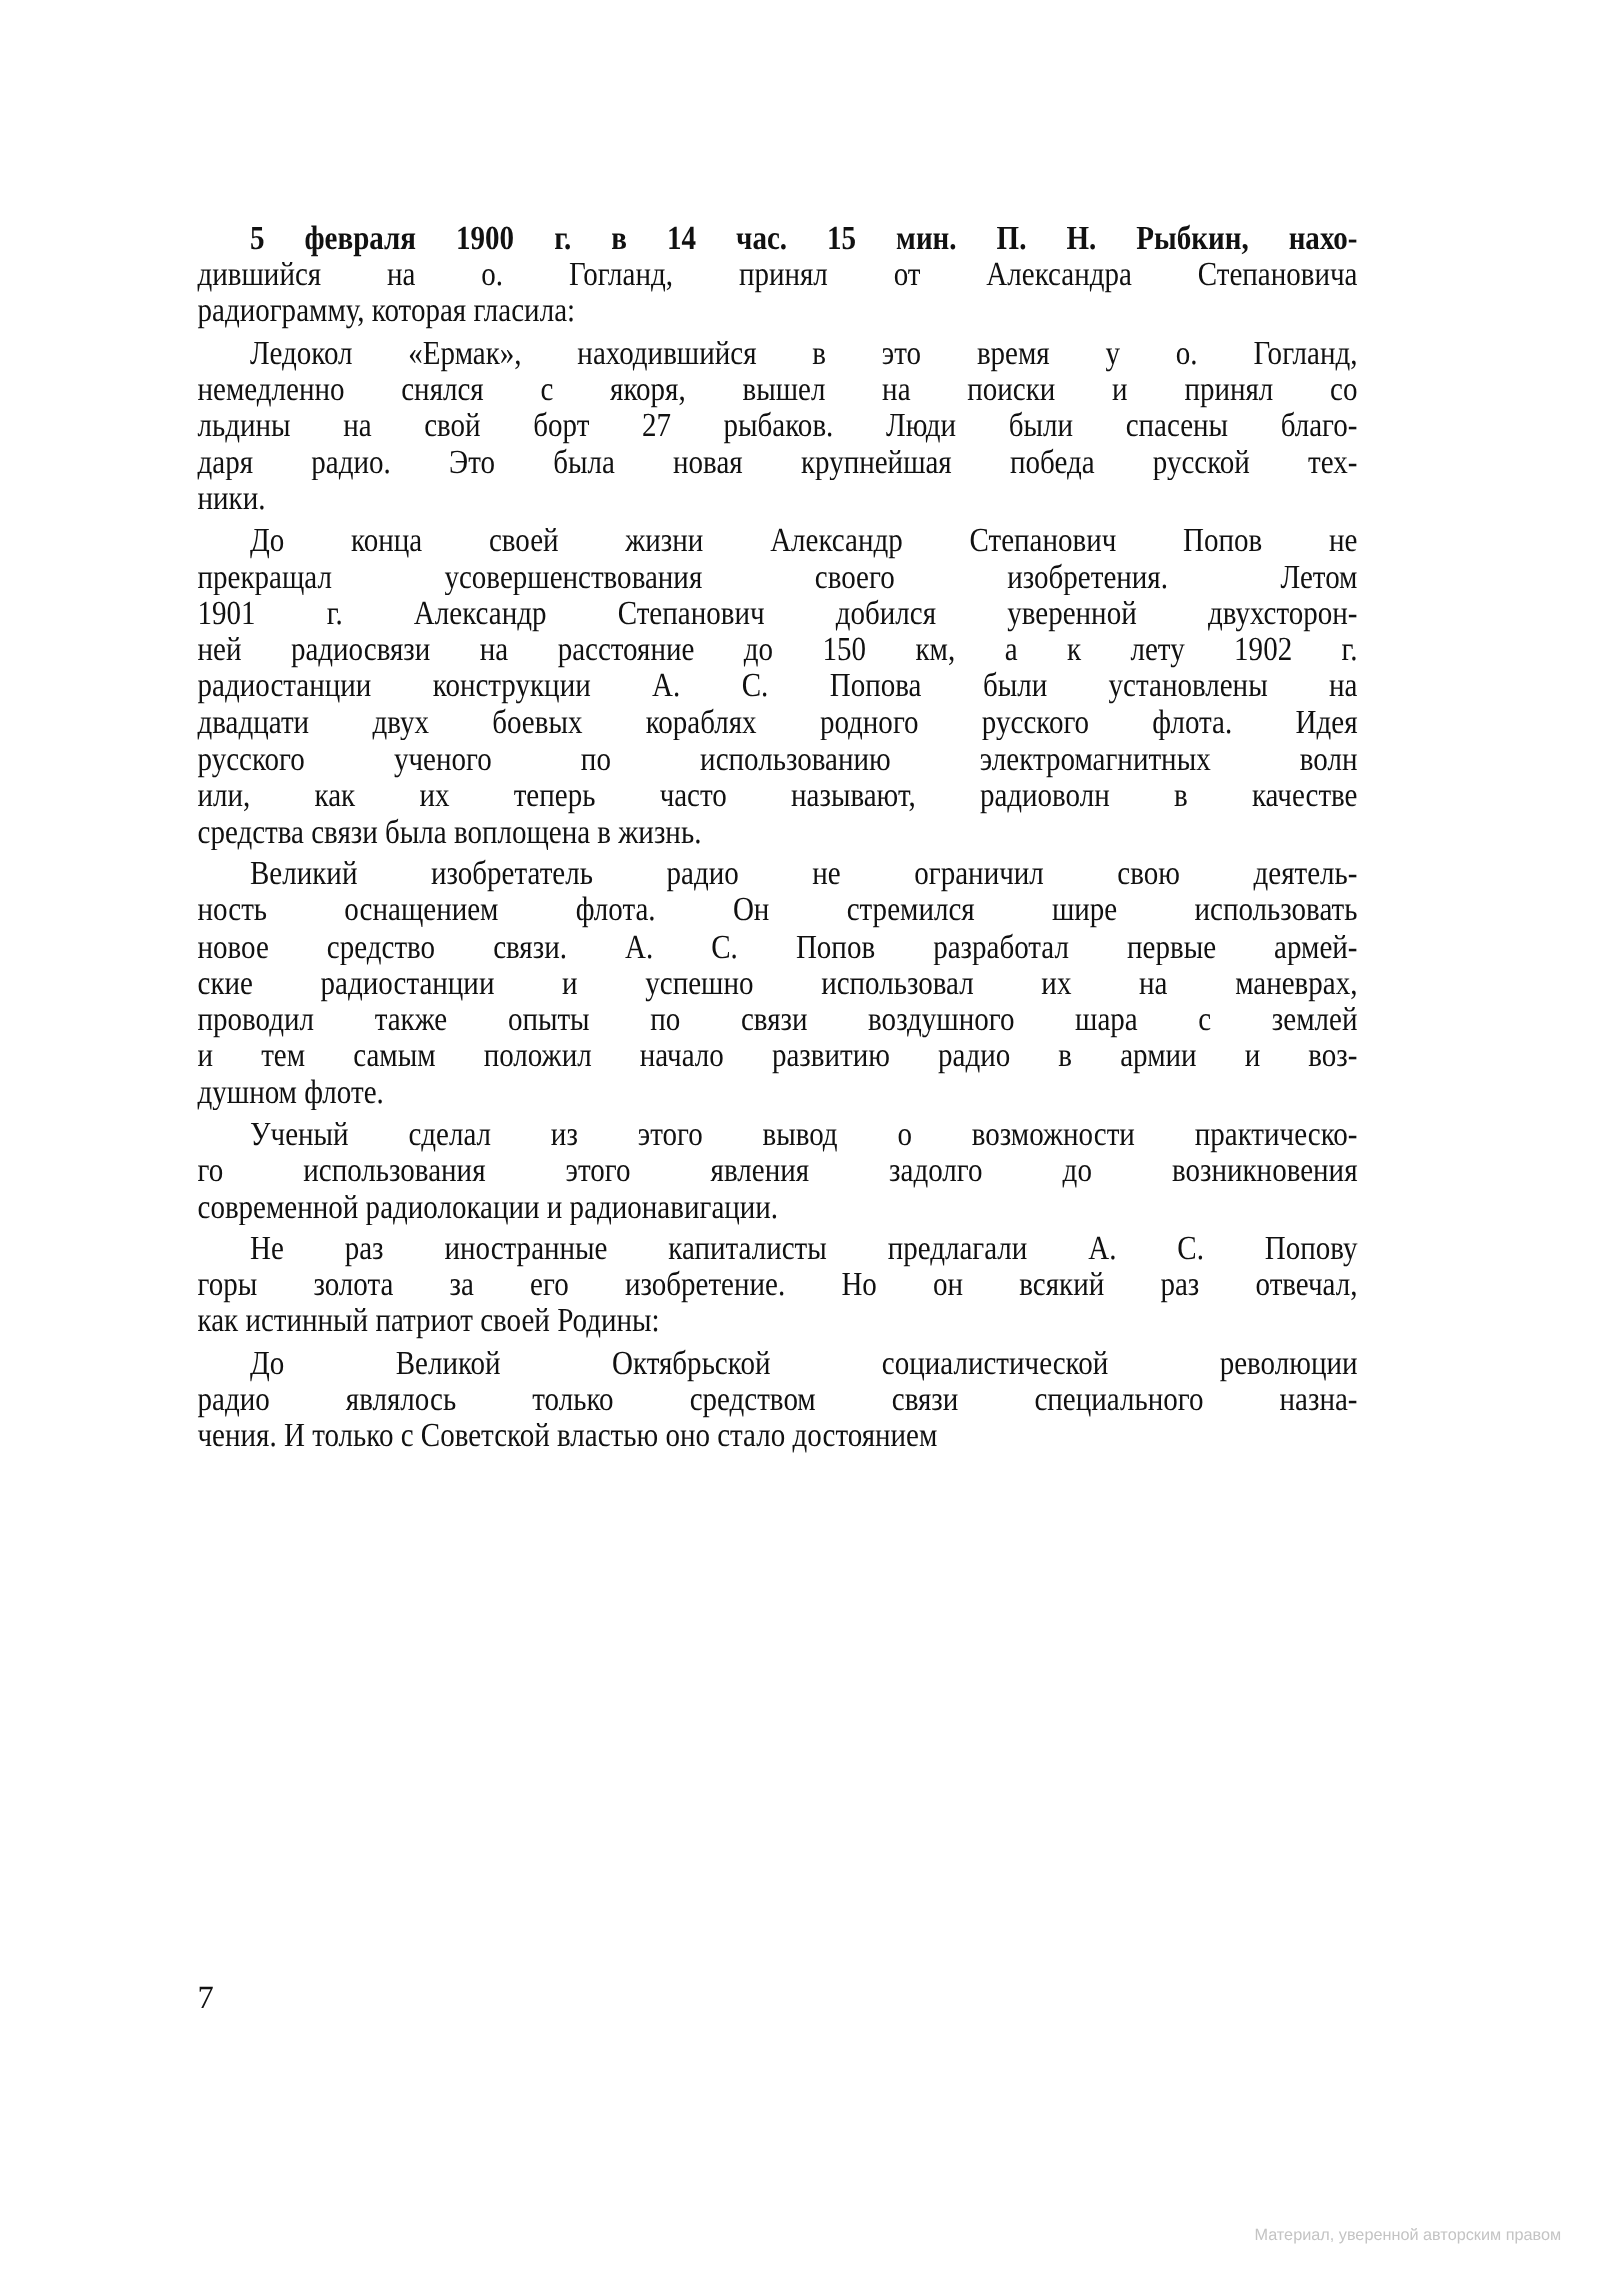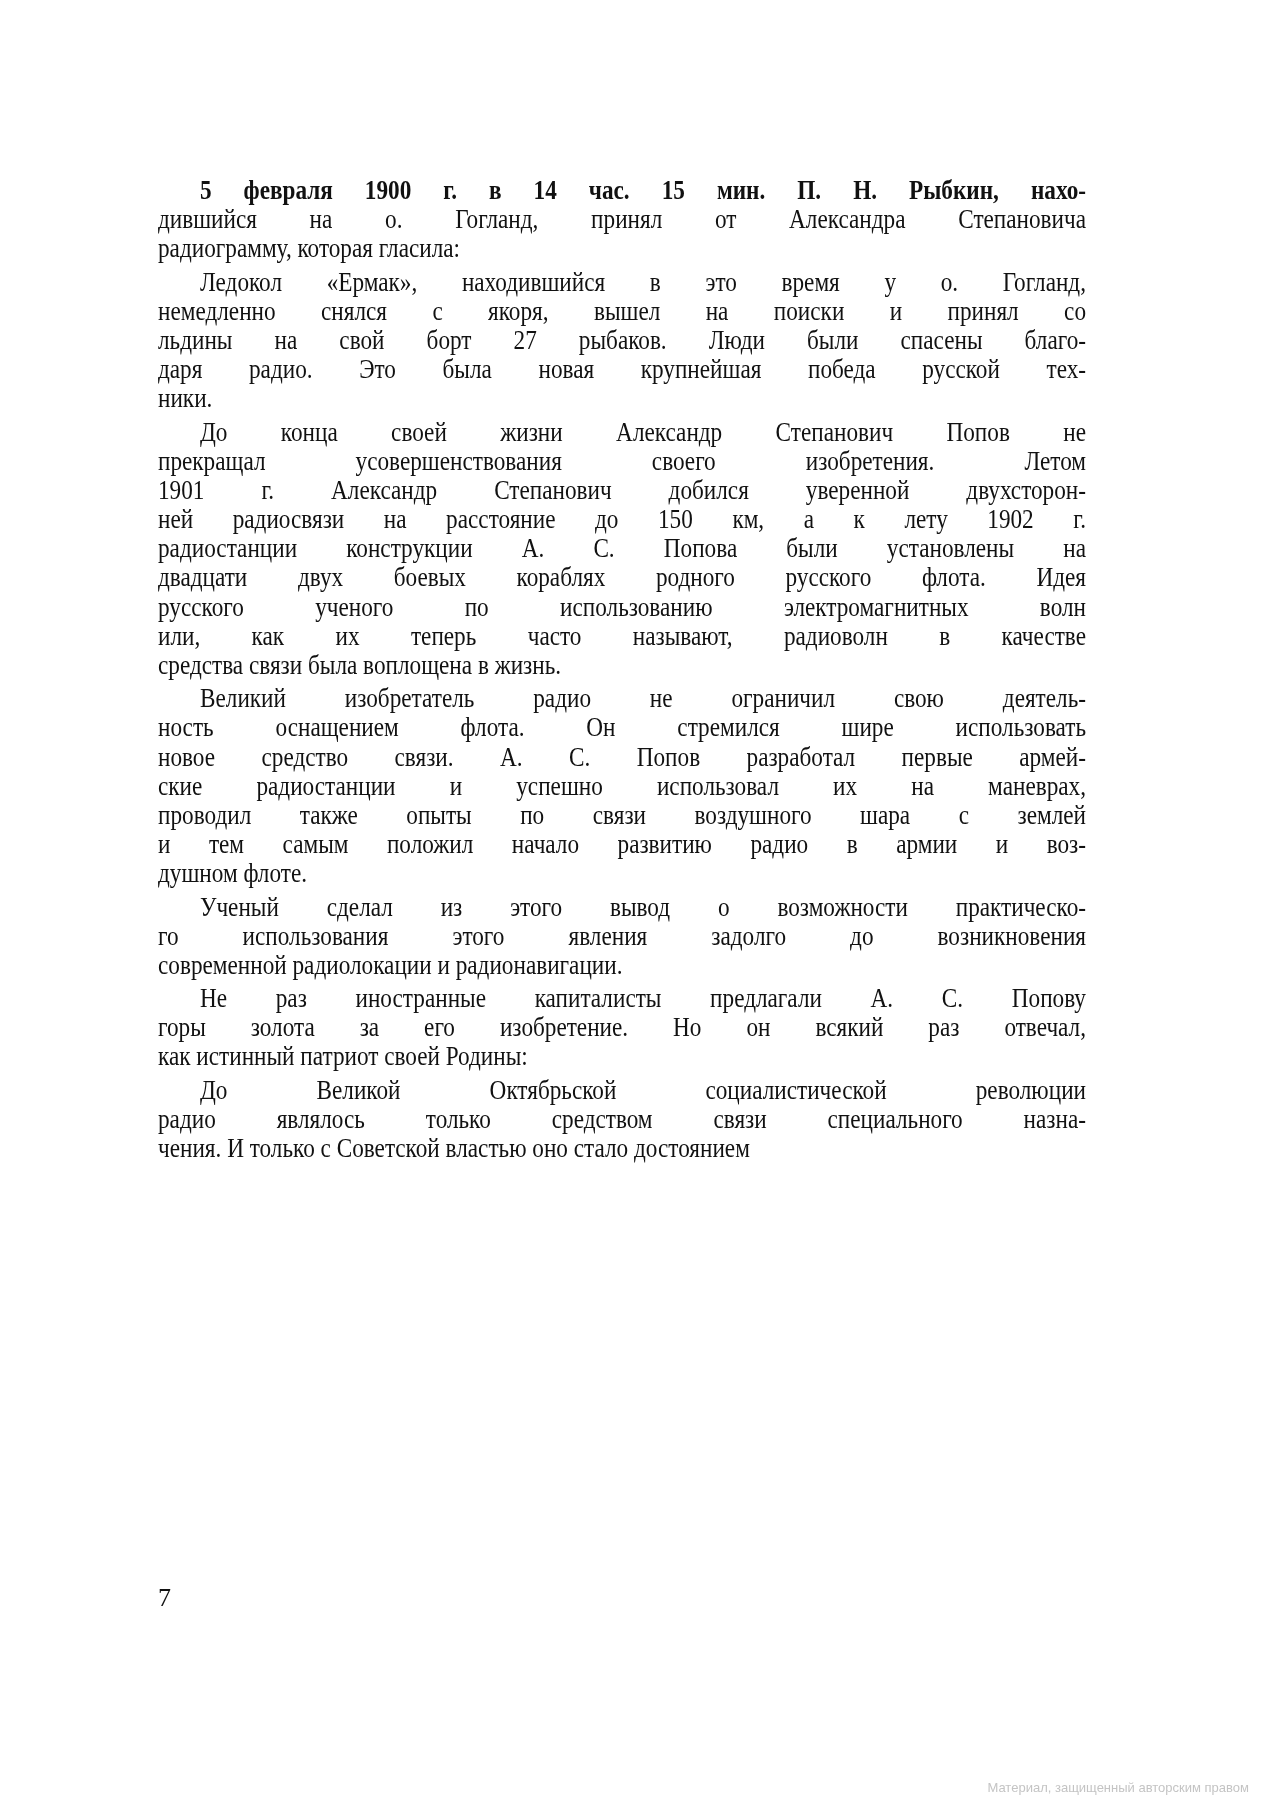--- a/index.html
+++ b/index.html
@@ -81,14 +81,14 @@
         <span class="line" style="display: block; width: 1079.07px; padding-left: 0px; transform: scaleX(0.86); margin-left: 0px;">горы золота за его изобретение. Но он всякий раз отвечал,</span>
         <span class="line last" style="display: block; width: 432px; padding-left: 0px; transform: scaleX(0.86); margin-left: 0px;">как истинный патриот своей Родины:</span>
       </div>
       <div class="para">
         <span class="line indent" style="display: block; width: 1030.23px; padding-left: 0px; transform: translateX(42px) scaleX(0.86); margin-left: 0px;">До Великой Октябрьской социалистической революции</span>
         <span class="line" style="display: block; width: 1079.07px; padding-left: 0px; transform: scaleX(0.86); margin-left: 0px;">радио являлось только средством связи специального назна-</span>
         <span class="line last" style="display: block; width: 690px; padding-left: 0px; transform: scaleX(0.86); margin-left: 0px;">чения. И только с Советской властью оно стало достоянием</span>
       </div>
     </div>
   <div class="page-number">7</div>
-  <div class="watermark">Материал, защищенный авторским правом</div>
+  <div class="watermark">Материал, уверенной авторским правом</div>
 </div>
 
 </body></html>

